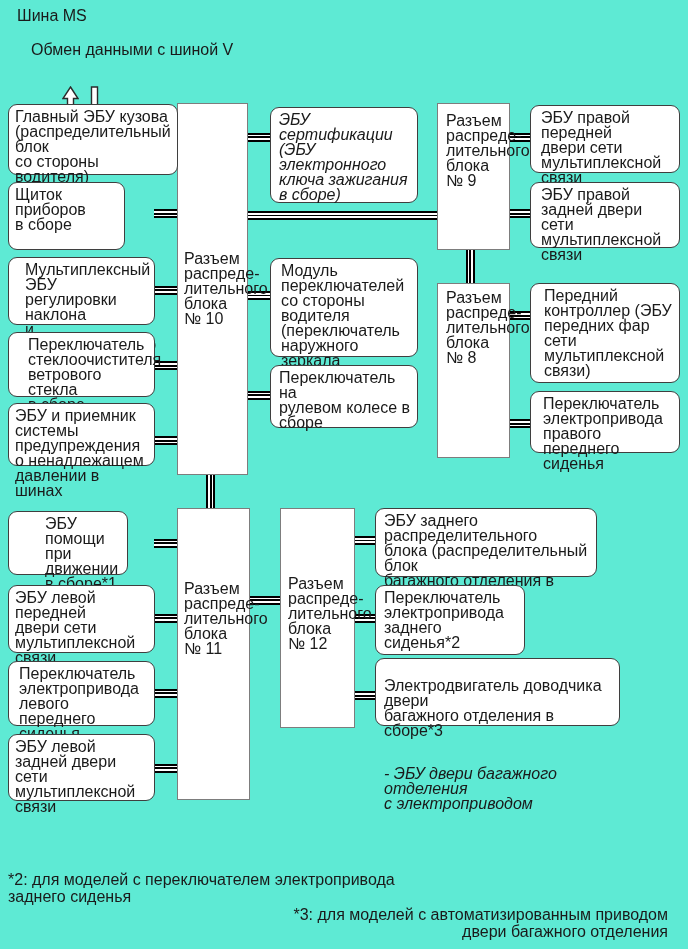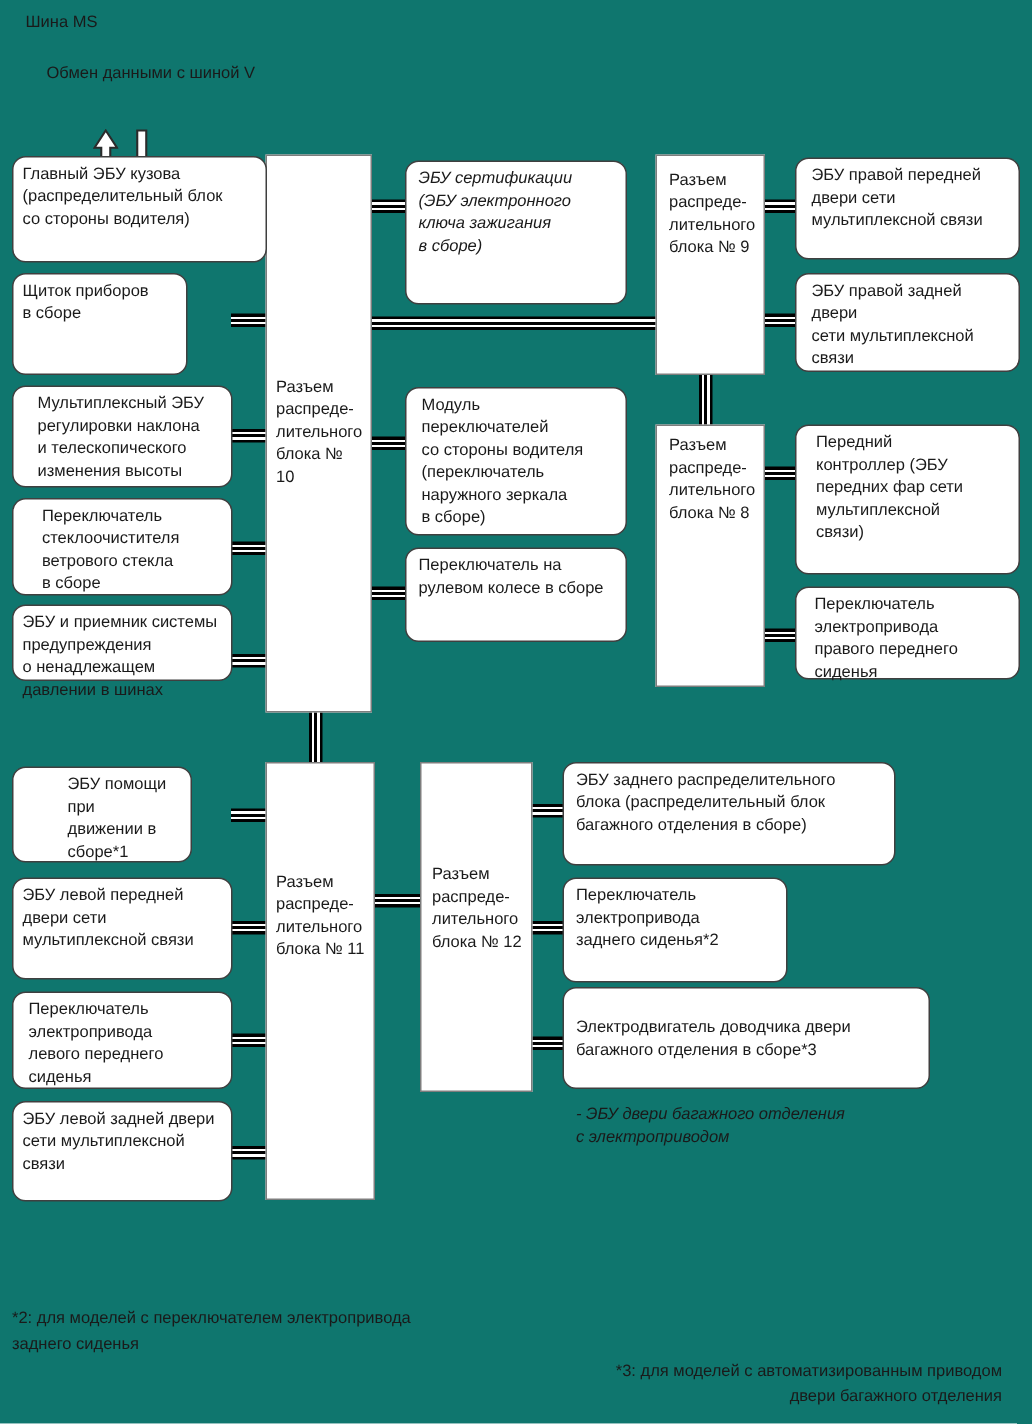--- a/index.html
+++ b/index.html
@@ -1,19 +1,19 @@
 <!DOCTYPE html>
 <html><head>
 <meta charset="utf-8">
 <style>
   html,body{margin:0;padding:0;background:#fff;}
   #canvas{
-    position:relative;width:688px;height:949px;background:#0f766e;
+    position:relative;width:688px;height:949px;background:#5eead4;
     font-family:"Liberation Sans",sans-serif;color:#1a1a1a;
-    font-size:11px;line-height:15px;overflow:hidden;
+    font-size:16px;line-height:15px;overflow:hidden;
   }
   .label{position:absolute;white-space:pre-line;}
   .node{
     position:absolute;background:#fff;border:1px solid #3f3f3f;border-radius:9px;
     padding:4px 6px;white-space:pre-line;box-sizing:border-box;
   }
   .conn{
     position:absolute;background:#fff;border:1px solid #7d7d7d;
     white-space:pre-line;box-sizing:border-box;
   }
@@ -104,21 +104,21 @@
   <div class="node" style="left:8px;top:182px;width:117px;height:68px;">Щиток приборов
 в сборе</div>
   <div class="node" style="left:8px;top:257px;width:147px;height:68px;padding-left:16px;">Мультиплексный ЭБУ
 регулировки наклона
 и телескопического
 изменения высоты</div>
   <div class="node" style="left:8px;top:332px;width:147px;height:65px;padding-left:19px;">Переключатель
 стеклоочистителя
 ветрового стекла
 в сборе</div>
-  <div class="node" style="left:8px;top:403px;width:147px;height:51px;">ЭБУ и приемник системы
+  <div class="node" style="left:8px;top:403px;width:147px;height:63px;">ЭБУ и приемник системы
 предупреждения
 о ненадлежащем
 давлении в шинах</div>
 
   <div class="node" style="left:270px;top:107px;width:148px;height:96px;padding-left:8px;font-style:italic;">ЭБУ сертификации
 (ЭБУ электронного
 ключа зажигания
 в сборе)</div>
   <div class="node" style="left:270px;top:258px;width:148px;height:99px;padding-left:10px;">Модуль
 переключателей

